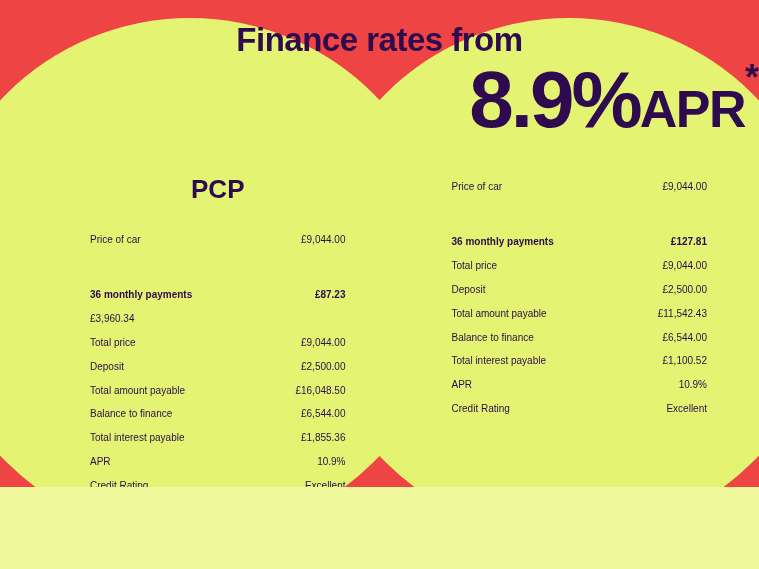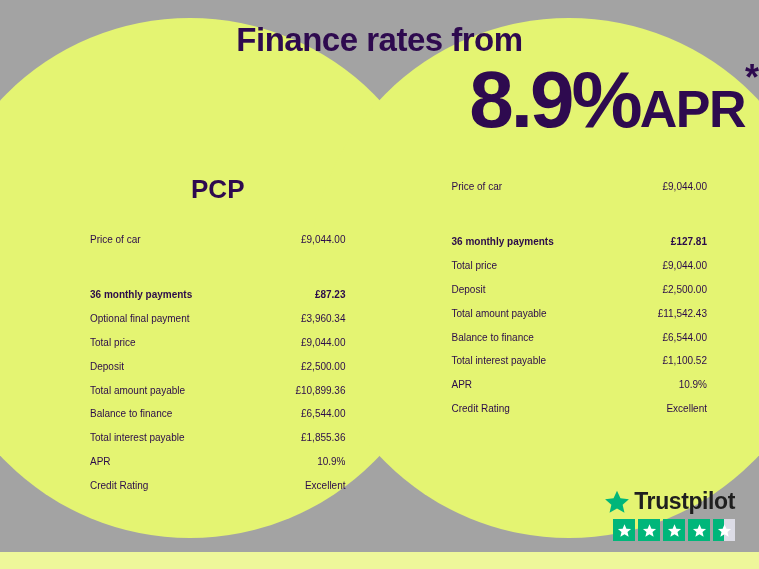--- a/index.html
+++ b/index.html
@@ -9,22 +9,22 @@
   body {
     width: 759px;
     height: 569px;
     font-family: "Liberation Sans", sans-serif;
     background: #eef79a;
     overflow: hidden;
   }
   .poster {
     position: relative;
     width: 759px;
-    height: 552px;
-    background: #a3a3a3;
+    height: 487px;
+    background: #ef4444;
     overflow: hidden;
   }
   
   .blob {
     position: absolute;
     border-radius: 50%;
     background: #e4f472;
   }
   .blob-left {
     width: 520px;
@@ -194,34 +194,33 @@
 
         <div class="row">
           <span class="k">Price of car</span>
           <span class="v">£9,044.00</span>
         </div>
         <div class="row bold">
           <span class="k">36 monthly payments</span>
           <span class="v">£87.23</span>
         </div>
         <div class="row">
-          <span class="k">Optional final payment</span>
           <span class="v">£3,960.34</span>
         </div>
         <div class="row">
           <span class="k">Total price</span>
           <span class="v">£9,044.00</span>
         </div>
         <div class="row">
           <span class="k">Deposit</span>
           <span class="v">£2,500.00</span>
         </div>
         <div class="row">
           <span class="k">Total amount payable</span>
-          <span class="v">£10,899.36</span>
+          <span class="v">£16,048.50</span>
         </div>
         <div class="row">
           <span class="k">Balance to finance</span>
           <span class="v">£6,544.00</span>
         </div>
         <div class="row">
           <span class="k">Total interest payable</span>
           <span class="v">£1,855.36</span>
         </div>
         <div class="row">

